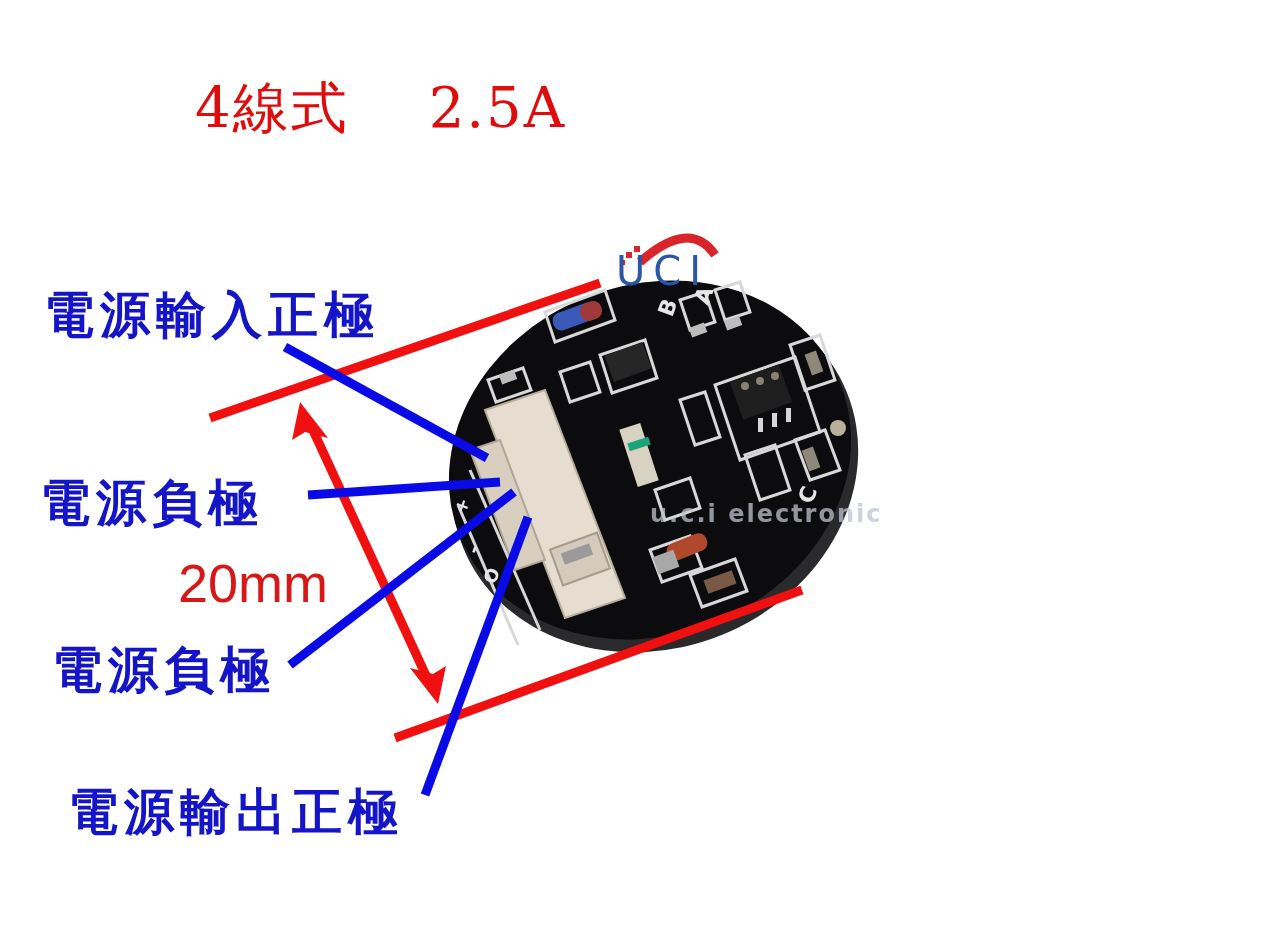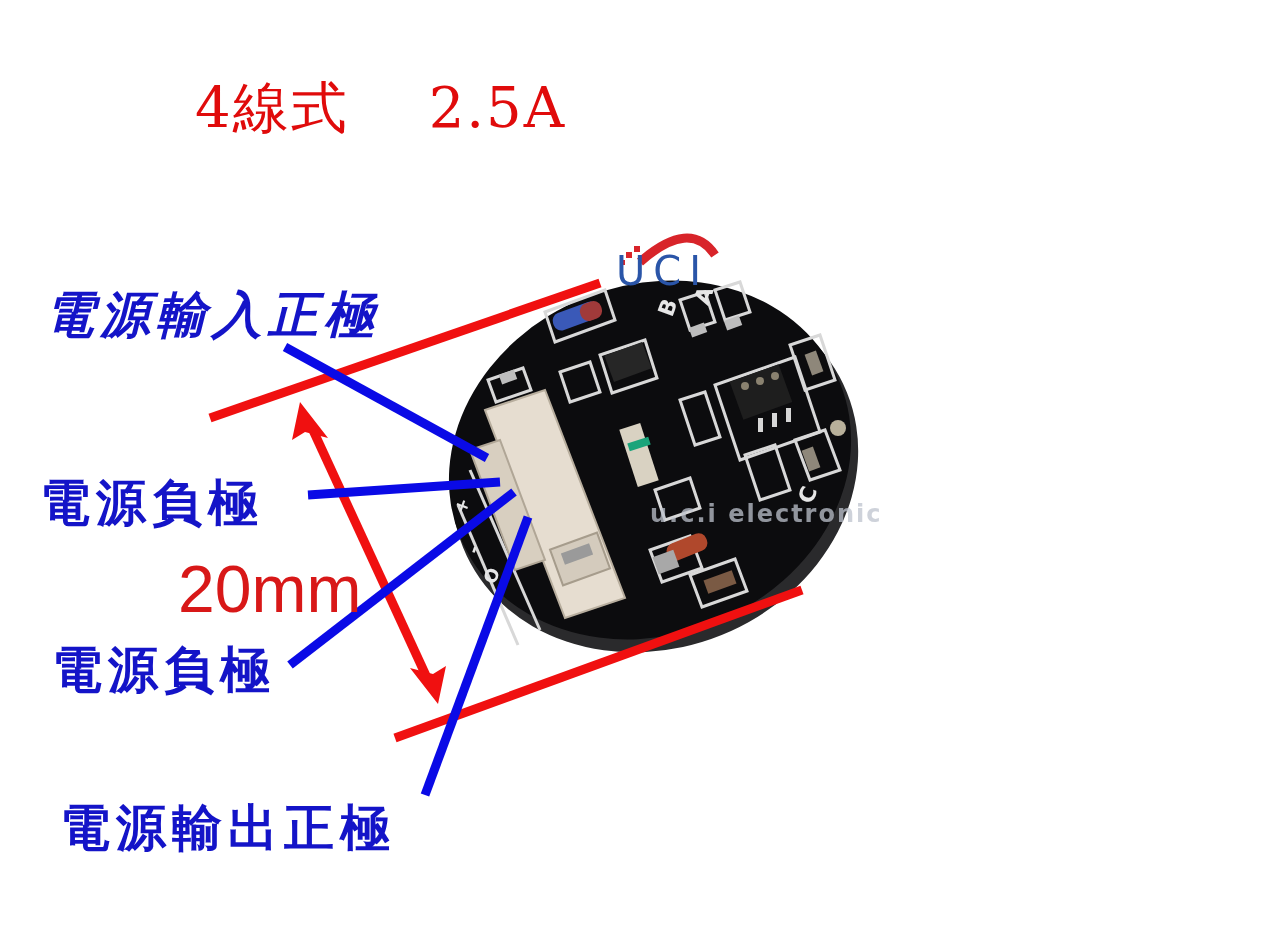--- a/index.html
+++ b/index.html
@@ -4,21 +4,21 @@
 <style>
   html, body { margin: 0; padding: 0; background: #ffffff; }
   body { width: 1268px; height: 951px; position: relative; overflow: hidden;
          font-family: "DejaVu Serif", "Liberation Serif", serif; }
   .abs { position: absolute; }
   .title { left: 195px; top: 80px; font-size: 56px; color: #e00b0b; letter-spacing: 2px;
            font-family: "DejaVu Serif", "Liberation Serif", serif; white-space: nowrap; line-height: 1; }
   .title .sp { display: inline-block; width: 80px; }
   .label { color: #1414c8; font-size: 50px; font-weight: bold; white-space: nowrap; line-height: 1;
            font-family: "DejaVu Serif", "Liberation Serif", serif; letter-spacing: 6px; }
-  .dim { color: #d81818; font-size: 66px; font-family: "Liberation Sans", "DejaVu Sans", sans-serif;
+  .dim { color: #d81818; font-size: 54px; font-family: "Liberation Sans", "DejaVu Sans", sans-serif;
          line-height: 1; white-space: nowrap; }
   .watermark { color: rgba(190,195,205,0.75); font-size: 24px; font-weight: bold;
                font-family: "DejaVu Sans", "Liberation Sans", sans-serif; letter-spacing: 2px; white-space: nowrap; }
   .logo-text { color: #2a55a8; font-size: 40px; font-family: "DejaVu Sans", sans-serif; letter-spacing: 8px; }
   svg.overlay { position: absolute; left: 0; top: 0; }
 </style>
 </head>
 <body>
 
 <div class="abs title">
@@ -114,17 +114,17 @@
     <text x="465" y="515" font-size="18" transform="rotate(-70 465 515)">+</text>
     <text x="478" y="555" font-size="18" transform="rotate(-70 478 555)">-</text>
     <text x="495" y="585" font-size="18" transform="rotate(-70 495 585)">O</text>
   </g>
 </svg>
 
 <div class="abs logo-text" style="left:616px; top:248px;">UCI</div>
 
 <div class="abs watermark" style="left:650px; top:500px;">u.c.i electronic</div>
 
-<div class="abs label" style="left:44px; top:290px;font-style:italic;">電源輸入正極</div>
+<div class="abs label" style="left:44px; top:290px;">電源輸入正極</div>
 <div class="abs label" style="left:40px; top:478px;">電源負極</div>
 <div class="abs dim" style="left:178px; top:556px;">20mm</div>
 <div class="abs label" style="left:52px; top:645px;">電源負極</div>
-<div class="abs label" style="left:60px; top:787px;margin-top:16px;">電源輸出正極</div>
+<div class="abs label" style="left:68px; top:787px;">電源輸出正極</div>
 
 </body></html>

